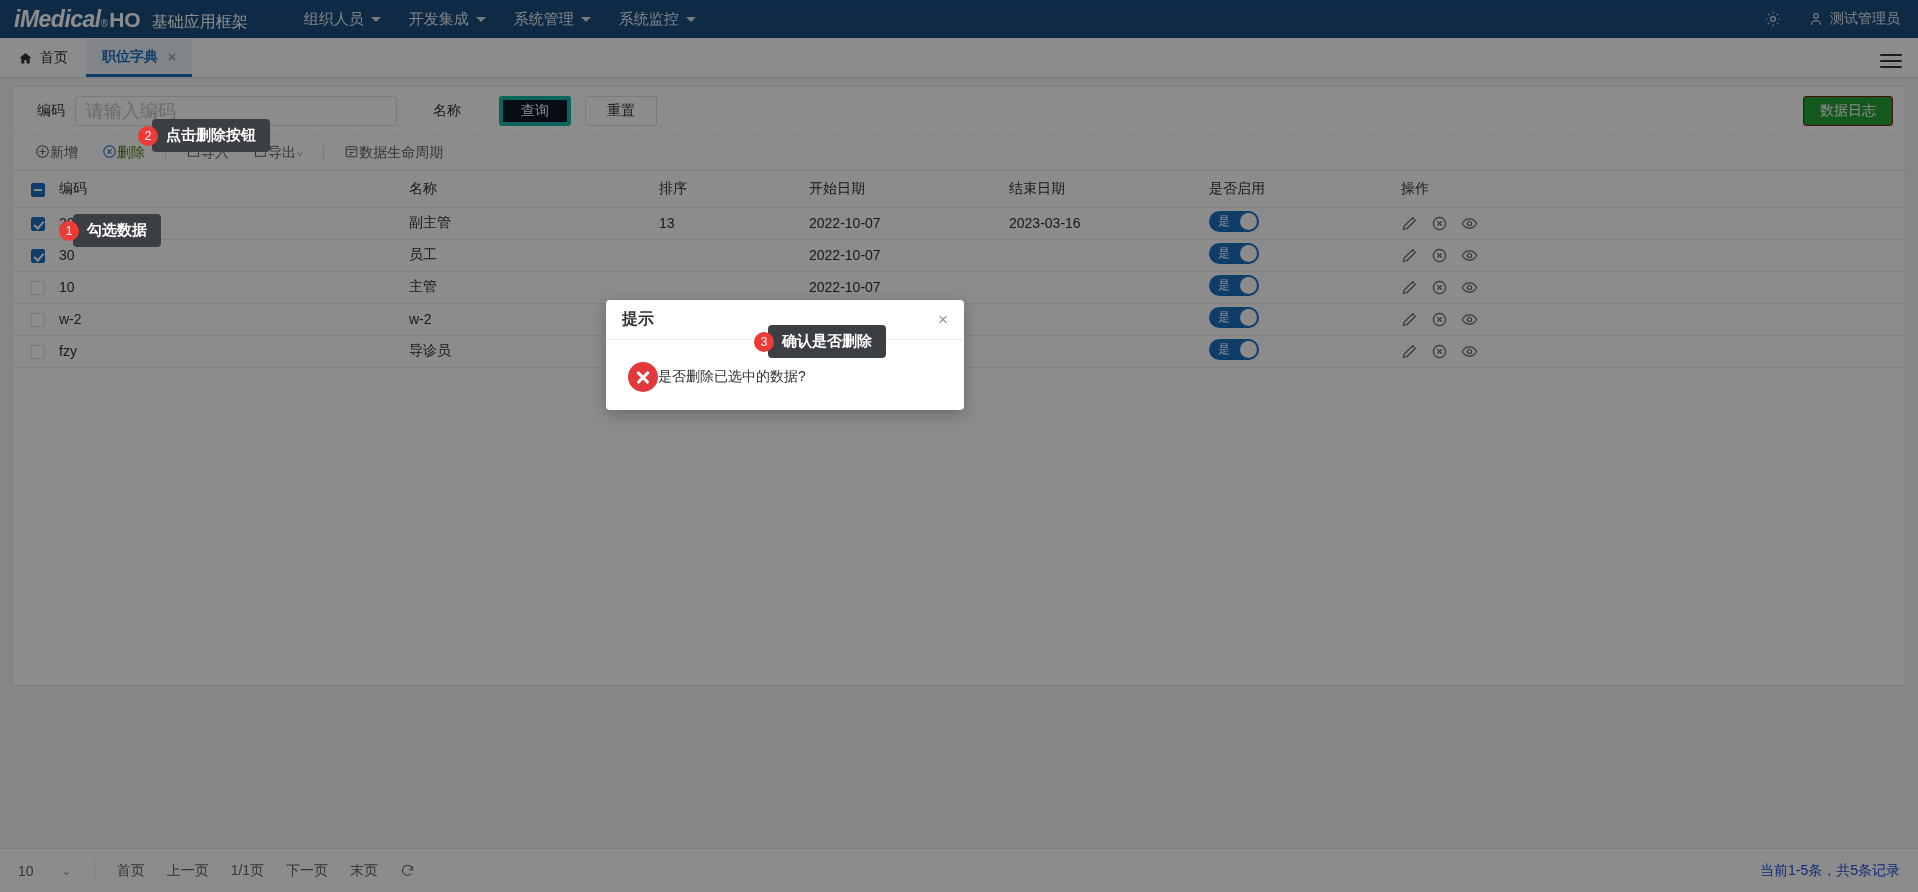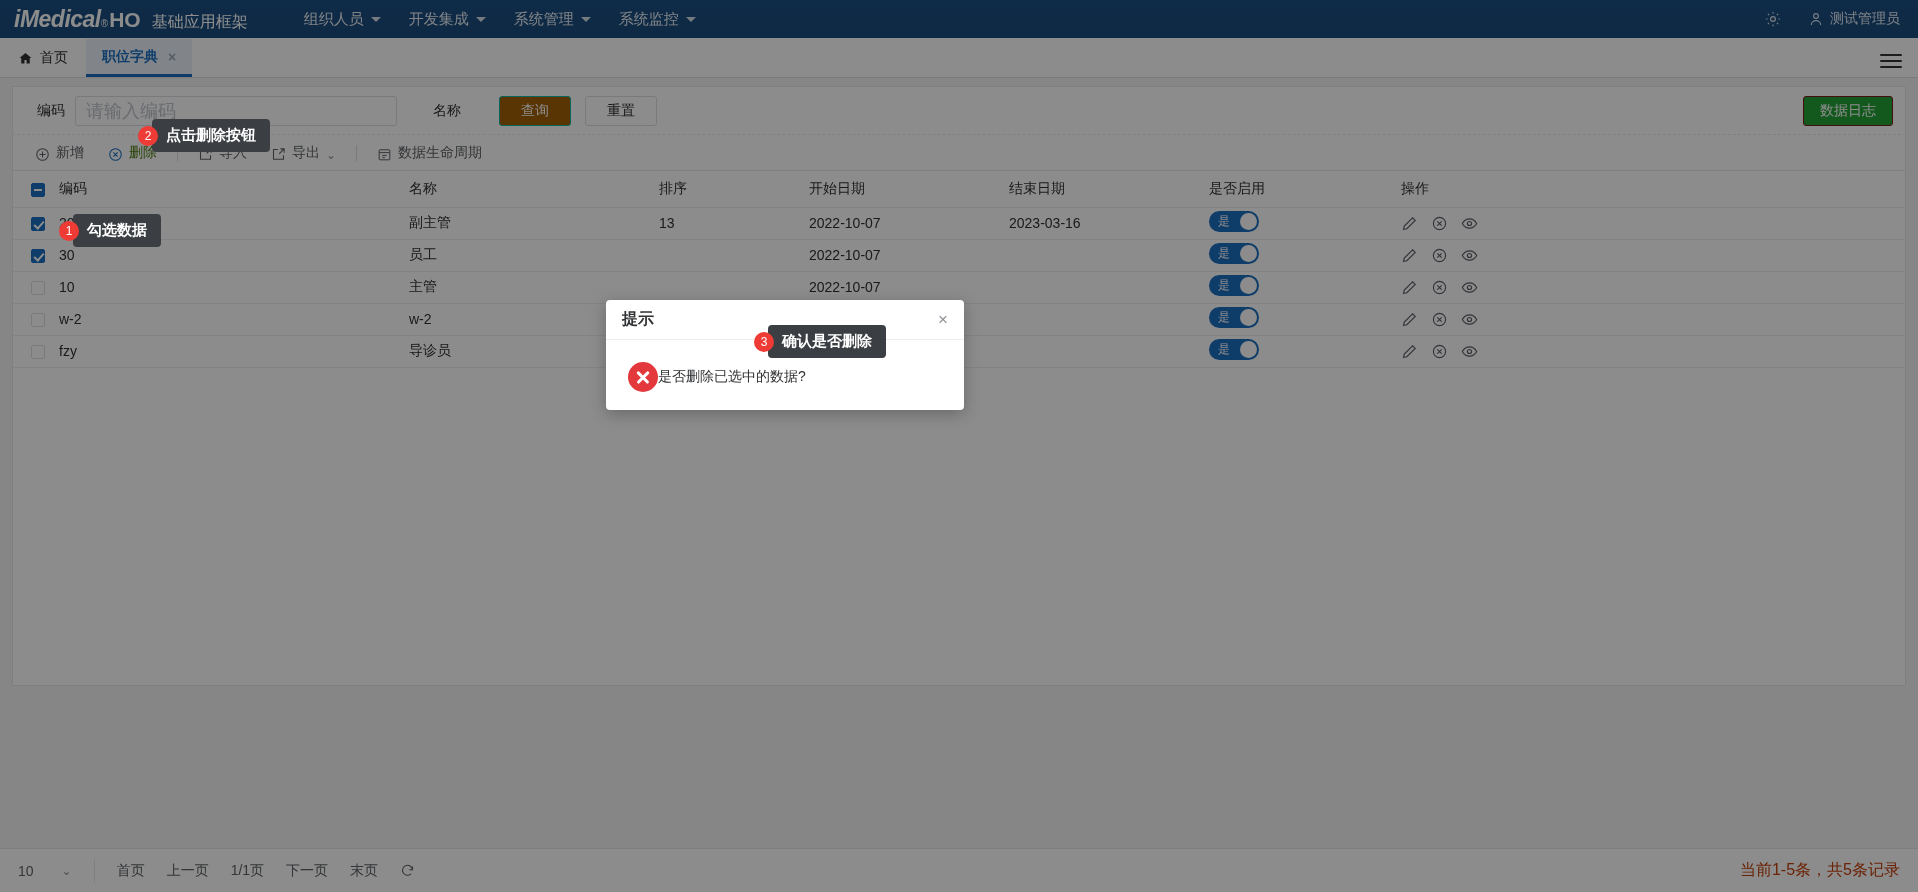--- a/index.html
+++ b/index.html
@@ -87,34 +87,34 @@
     background: #fff; font-size: 18px; color: #c0c4cc;
     display: flex; align-items: center; padding: 0 10px;
   }
   .input.code { width: 322px; }
   .input.name { width: 328px; }
   .btn {
     height: 30px; min-width: 72px; border-radius: 3px; font-size: 14px;
     display: flex; align-items: center; justify-content: center; cursor: pointer;
     padding: 0 16px;
   }
-  .btn-primary { background: #a16207; color: #fff; border: 1px solid #14b8a6; }
+  .btn-primary { background: #0f172a; color: #fff; border: 4px solid #14b8a6; }
   .btn-default { background: #fff; color: #303133; border: 1px solid #dcdfe6; }
   .btn-success { background: #23a136; color: #fff; border: 1px solid #7f1d1d; }
 
   
   .toolbar {
     position: absolute; top: 134px; left: 12px; width: 1894px; height: 36px;
     background: #fff; border: 1px solid #e4e7ed; border-top: 1px dashed #e9ebef;
     border-bottom: none; display: flex; align-items: center; padding: 0 12px;
     gap: 4px; z-index: 5;
   }
   .tbtn {
-    display: flex; align-items: flex-end; gap: 6px; font-size: 14px;
-    color: #606266; padding: 3px 10px; cursor: pointer; border-radius: 3px;
+    display: flex; align-items: flex-start; font-size: 14px;
+    color: #606266; padding: 3px 10px; cursor: pointer; border-radius: 3px; font-family: Liberation Mono, monospace;
   }
   .tbtn.active { color: #4d7c0f; }
   .tsep { width: 1px; height: 16px; background: #dcdfe6; margin: 0 6px; }
   .ico { width: 15px; height: 15px; display: inline-block; }
 
   
   .tablewrap {
     position: absolute; top: 170px; left: 12px; width: 1894px; height: 516px;
     background: #fff; border: 1px solid #e4e7ed; overflow: hidden; z-index: 4;
   }
@@ -179,21 +179,21 @@
   .pagesize {
     display: flex; align-items: center; gap: 28px; font-size: 14px;
     color: #606266; cursor: pointer; padding-right: 22px;
     border-right: 1px solid #e4e7ed; height: 24px;
   }
   .pg-links { display: flex; align-items: center; gap: 22px; padding-left: 22px; }
   .pg-links span {
     font-size: 14px; color: #606266; cursor: pointer;
   }
   .pg-links .pg-static { cursor: default; }
-  .pg-total { margin-left: auto; font-size: 16px; color: #c2410c; }
+  .pg-total { margin-left: auto; font-size: 14px; color: #1d4ed8; }
 
   
   .modal {
     position: absolute; left: 606px; top: 300px; width: 358px;
     background: #fff; border-radius: 4px; z-index: 600;
     box-shadow: 0 4px 16px rgba(0,0,0,0.25);
   }
   .modal-head {
     height: 40px; display: flex; align-items: center; padding: 0 16px;
     border-bottom: 1px solid #ececec;

